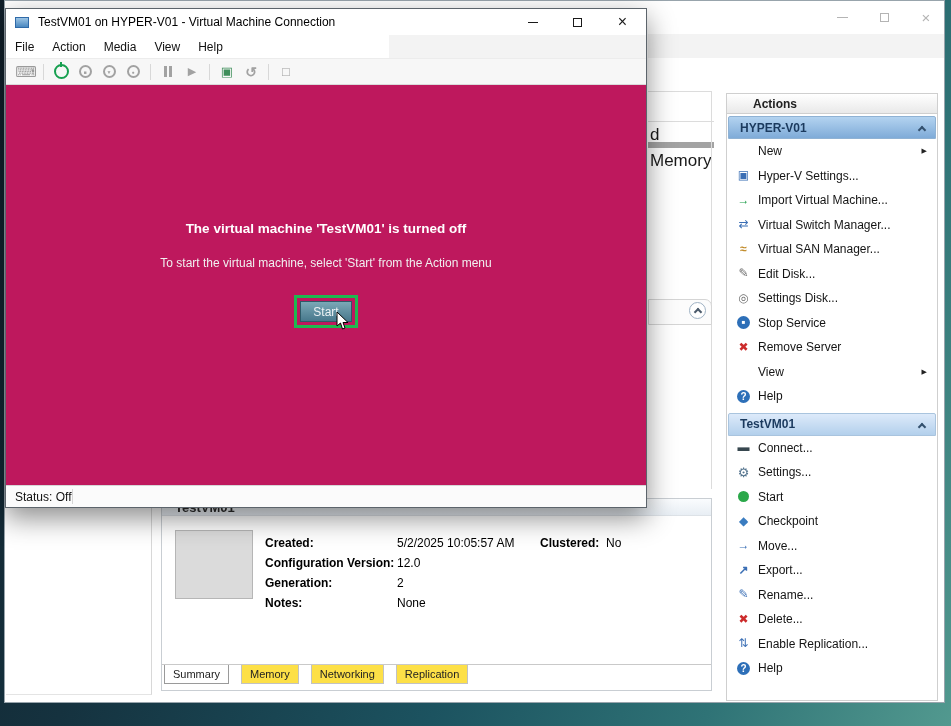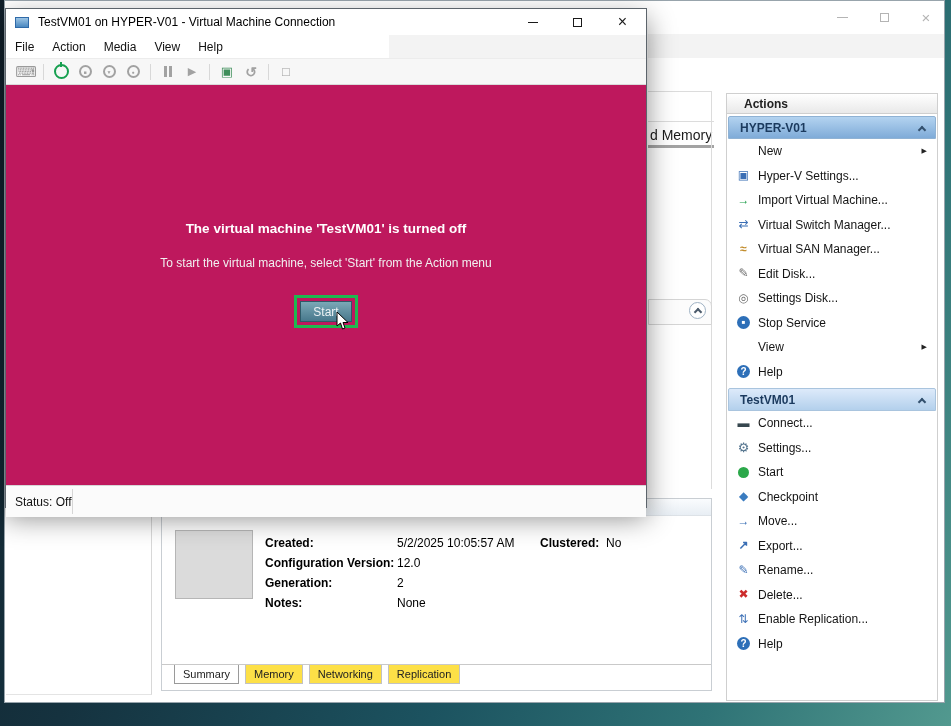--- a/index.html
+++ b/index.html
@@ -10,45 +10,45 @@
   
   .mgr{position:absolute;left:4px;top:0;width:941px;height:703px;background:#fff;border:1px solid #98a4ac;box-sizing:border-box;}
   .mgr-controls{position:absolute;top:8px;right:10px;display:flex;gap:26px;}
   .wc{width:16px;height:16px;display:flex;align-items:center;justify-content:center;color:#b4b4b4;font-size:15px;}
   .wc .bar{width:11px;height:1px;background:#b4b4b4;}
   .wc .sq{width:9px;height:9px;border:1px solid #b4b4b4;box-sizing:border-box;}
   .wc-x::before{content:"×";}
   .mgr-strip{position:absolute;left:643px;top:33px;width:296px;height:24px;background:#f3f3f3;}
   .tree-pane{position:absolute;left:1px;top:88px;width:146px;height:606px;background:#fff;border-right:1px solid #d8d8d8;border-bottom:1px solid #e4e4e4;box-sizing:border-box;}
   .hline-top{position:absolute;left:643px;top:90px;width:64px;height:1px;background:#dcdcdc;}
-  .col-hd{position:absolute;left:643px;top:120px;width:66px;height:27px;line-height:26px;font-size:14px;color:#1a1a1a;border-top:1px solid #dcdcdc;border-bottom:3px solid #a3a3a3;box-sizing:border-box;background:#fff;padding-left:2px;}
+  .col-hd{position:absolute;left:643px;top:120px;width:66px;height:27px;line-height:26px;font-size:17px;color:#1a1a1a;border-top:1px solid #dcdcdc;border-bottom:6px solid #a3a3a3;box-sizing:border-box;background:#fff;padding-left:2px;}
   .vline{position:absolute;left:706px;top:90px;width:1px;height:398px;background:#dcdcdc;}
   .ckpt-box{position:absolute;left:643px;top:298px;width:64px;height:26px;background:#fcfcfc;border:1px solid #d5d5d5;border-top-right-radius:7px;box-sizing:border-box;}
   .ckpt-circle{position:absolute;left:684px;top:301px;width:17px;height:17px;border:1px solid #9fb2c4;border-radius:50%;background:#fff;box-sizing:border-box;display:flex;align-items:center;justify-content:center;}
   .chev-up{width:6px;height:6px;border-left:2px solid #4a5a6a;border-top:2px solid #4a5a6a;transform:rotate(45deg);margin-top:3px;box-sizing:border-box;}
 
   
   .details{position:absolute;left:156px;top:497px;width:551px;height:193px;background:#fff;border:1px solid #c9ced3;box-sizing:border-box;}
   .dp-header{height:16px;background:linear-gradient(#fafcfe,#e8eef4);border-bottom:1px solid #dde2e7;overflow:hidden;}
   .dp-header span{display:block;margin-left:13px;font-size:13px;font-weight:bold;color:#2d2d2d;line-height:18px;}
   .thumb{position:absolute;left:13px;top:31px;width:78px;height:69px;background:#dbdbdb;border:1px solid #b6b6b6;box-sizing:border-box;}
   .dp-fields{position:absolute;font-size:12px;color:#000;}
   .dp-left{left:103px;top:34px;}
   .dp-right{left:378px;top:34px;}
   .dp-row{display:flex;height:20px;align-items:center;}
   .dp-left .dp-row b{width:132px;flex:none;}
   .dp-right .dp-row b{width:66px;flex:none;}
   .dp-hline{position:absolute;left:0;top:165px;width:100%;height:1px;background:#c9c9c9;}
-  .tabs{position:absolute;left:12px;top:166px;display:flex;gap:6px;text-align:center;}
+  .tabs{position:absolute;left:2px;top:166px;display:flex;gap:12px;text-align:center;}
   .tab{font-size:11px;padding:3px 8px 3px;border:1px solid #c2c2c2;border-top:none;background:#fde047;color:#222;}
   .tab.active{background:#fff;border-color:#9a9a9a;}
 
   
   .actions{position:absolute;left:721px;top:92px;width:212px;height:608px;box-sizing:border-box;}
-  .ap-title{height:21px;line-height:20px;background:linear-gradient(#ffffff,#e9e9e9);border:1px solid #cfcfcf;box-sizing:border-box;font-size:12px;font-weight:bold;color:#222;padding-left:17px;}
+  .ap-title{height:21px;line-height:20px;background:linear-gradient(#ffffff,#e9e9e9);border:1px solid #cfcfcf;box-sizing:border-box;font-size:12px;font-weight:bold;color:#222;padding-left:26px;}
   .ap-body{position:absolute;left:0;top:21px;width:212px;height:587px;background:#fff;border:1px solid #cfcfcf;border-top:none;box-sizing:border-box;overflow:hidden;}
   .ap-header{position:relative;height:23px;margin:4px 1px 0;display:flex;align-items:center;padding:0 10px 0 11px;font-size:12px;font-weight:bold;color:#1b3a5e;border-radius:2px 2px 0 0;box-sizing:border-box;}
   .ap-body .ap-header:first-child{margin-top:2px;}
   .ap-h1{background:linear-gradient(#b3d3f0,#7fabd8);border:1px solid #8fb2d4;}
   .ap-h2{background:linear-gradient(#ddeafa,#b3d0ec);border:1px solid #a9c4de;}
   .ap-header .chev-up{border-color:#33506e;margin:5px 0 0 auto;}
   .ap-item{height:24.5px;display:flex;align-items:center;padding-left:8px;margin:0 1px;font-size:12px;color:#141414;position:relative;box-sizing:border-box;}
   .ap-label{white-space:nowrap;}
   .aicon{width:15px;height:15px;margin-right:7px;flex:none;}
   .aicon::before{display:block;width:15px;height:15px;line-height:15px;text-align:center;font-size:12px;}
@@ -103,21 +103,21 @@
   .ti-step::before{content:"▶";font-size:11px;color:#a2a2a2;}
   .ti-checkpoint::before{content:"▣";font-size:13px;color:#3e8e5a;}
   .ti-revert::before{content:"↺";font-size:14px;color:#a2a2a2;font-weight:bold;}
   .ti-display::before{content:"□";font-size:13px;color:#a2a2a2;}
   .vm-screen{position:relative;height:400px;background:#be185d;overflow:hidden;}
   .scr-title{position:absolute;top:136px;width:100%;text-align:center;color:#fff;font-size:13.5px;font-weight:bold;}
   .scr-sub{position:absolute;top:171px;width:100%;text-align:center;color:#f0f0f0;font-size:12px;}
   .start-hl{position:absolute;top:210px;left:50%;transform:translateX(-50%);border:3px solid #1eb950;padding:3px;}
   .start-btn{width:52px;height:21px;background:linear-gradient(#7ba8b6,#48788c);border:1px solid #2e5968;box-sizing:border-box;color:#edf3f5;font-size:12px;display:flex;align-items:center;justify-content:center;}
   .cursor{position:absolute;left:330px;top:226px;}
-  .vm-status{height:32px;background:#fbfbfb;border-top:1px solid #d6d6d6;box-sizing:border-box;position:relative;display:flex;align-items:center;}
+  .vm-status{height:22px;background:#fbfbfb;border-top:1px solid #d6d6d6;box-sizing:border-box;position:relative;display:flex;align-items:center;}
   .vm-status .st{margin-left:9px;font-size:12px;color:#111;}
   .status-sep{position:absolute;left:66px;top:3px;bottom:3px;width:1px;background:#d6d6d6;}
 </style>
 </head>
 <body>
 
 <div class="desktop">
 
   <div class="mgr">
     <div class="mgr-controls">
@@ -209,20 +209,24 @@
             <span class="aicon ai-edit-disk"></span>
             <span class="ap-label">Edit Disk...</span>
           </div>
           <div class="ap-item">
             <span class="aicon ai-inspect-disk"></span>
             <span class="ap-label">Settings Disk...</span>
           </div>
           <div class="ap-item">
             <span class="aicon ai-stop-service"></span>
             <span class="ap-label">Stop Service</span>
+          </div>
+          <div class="ap-item">
+            <span class="aicon ai-remove-server"></span>
+            <span class="ap-label">Remove Server</span>
           </div>
           <div class="ap-item">
             <span class="aicon"></span>
             <span class="ap-label">View</span>
             <span class="sub-arrow"></span>
           </div>
           <div class="ap-item">
             <span class="aicon ai-help"></span>
             <span class="ap-label">Help</span>
           </div>

